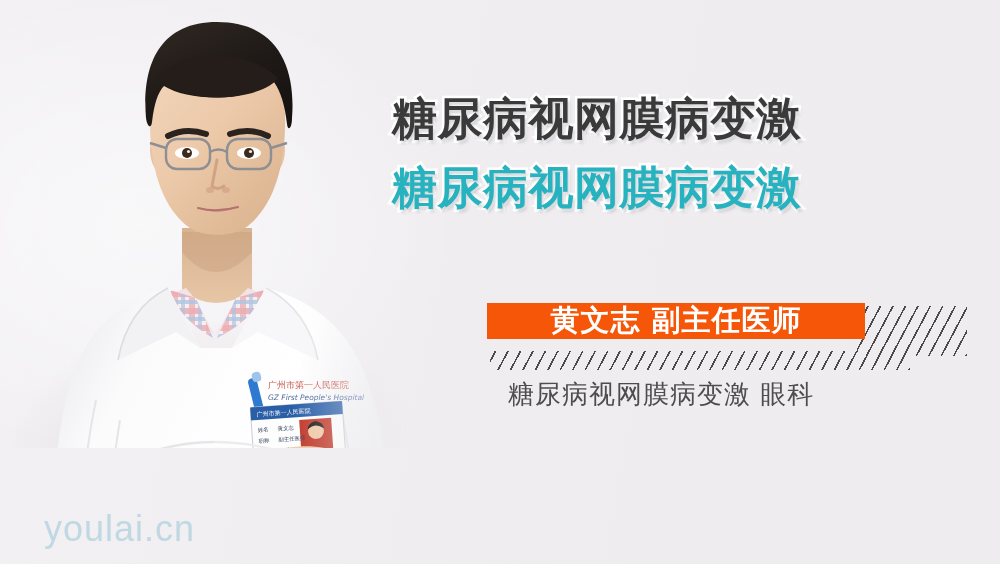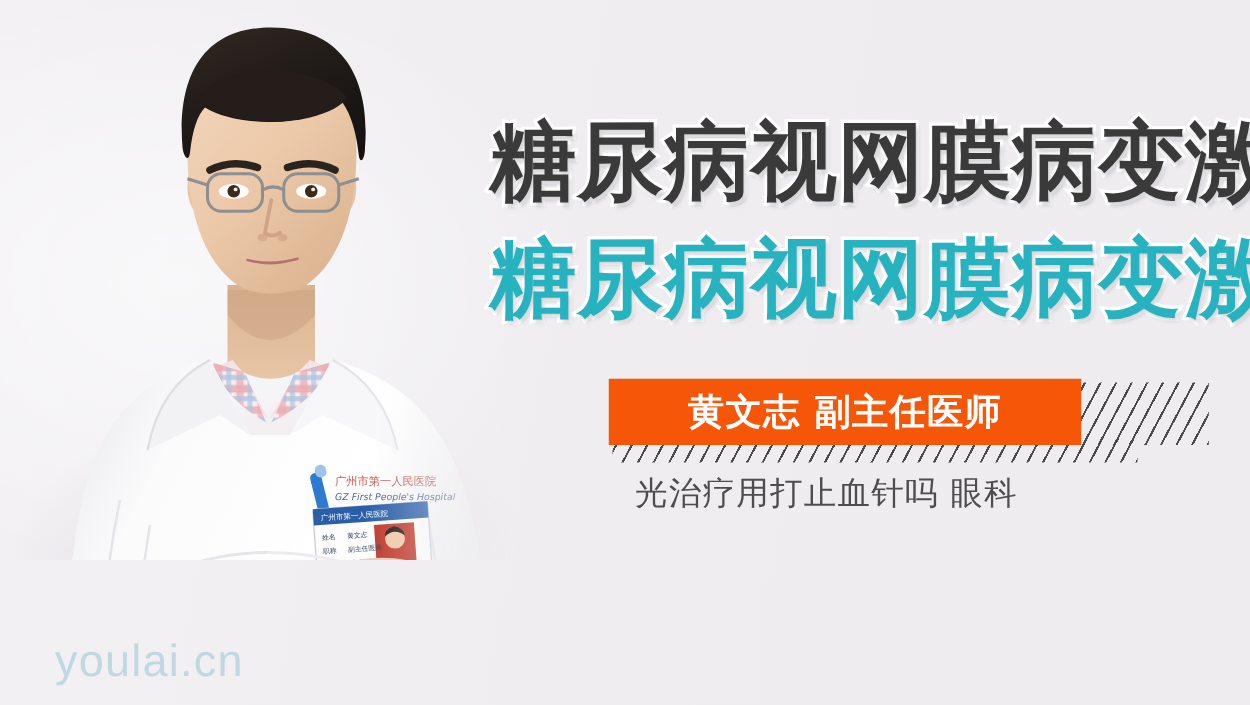--- a/index.html
+++ b/index.html
@@ -47,21 +47,21 @@
   
   .headline {
     position: absolute;
     left: 392px;
     top: 96px;
     width: 600px;
   }
   .hl-line {
     font-family: "DejaVu Sans", "Liberation Sans", sans-serif;
     font-weight: 700;
-    font-size: 69px;
+    font-size: 45px;
     line-height: 1.0;
     letter-spacing: 0.5px;
     white-space: nowrap;
   }
   .hl-line-1 {
     color: #3a3a3a;
     margin-bottom: 24px;
     -webkit-text-stroke: 5px #ffffff;
     paint-order: stroke fill;
     text-shadow: 2px 3px 3px rgba(120,115,125,0.30);
@@ -101,21 +101,21 @@
     background-image: repeating-linear-gradient(
       -62deg,
       #4a4a4a 0px, #4a4a4a 1.6px,
       rgba(0,0,0,0) 1.6px, rgba(0,0,0,0) 11px);
   }
   .badge {
     position: absolute;
     left: 0;
     top: 0;
     width: 378px;
-    height: 53px;
+    height: 36px;
     background: #f55607;
     display: flex;
     align-items: center;
     justify-content: center;
   }
   .badge-text {
     font-family: "DejaVu Sans", "Liberation Sans", sans-serif;
     color: #ffffff;
     font-weight: 700;
     font-size: 29px;
@@ -330,17 +330,17 @@
   </div>
 
   <div class="badge-zone">
     <div class="hatch-right"></div>
     <div class="hatch-bottom"></div>
     <div class="badge">
       <span class="badge-text">黄文志  副主任医师</span>
     </div>
   </div>
 
-  <div class="hospital">光治疗用打止血针吗  眼科</div>
+  <div class="hospital">糖尿病视网膜病变激  眼科</div>
 
   <div class="watermark">youlai.cn</div>
 
 </div>
 
 </body></html>

